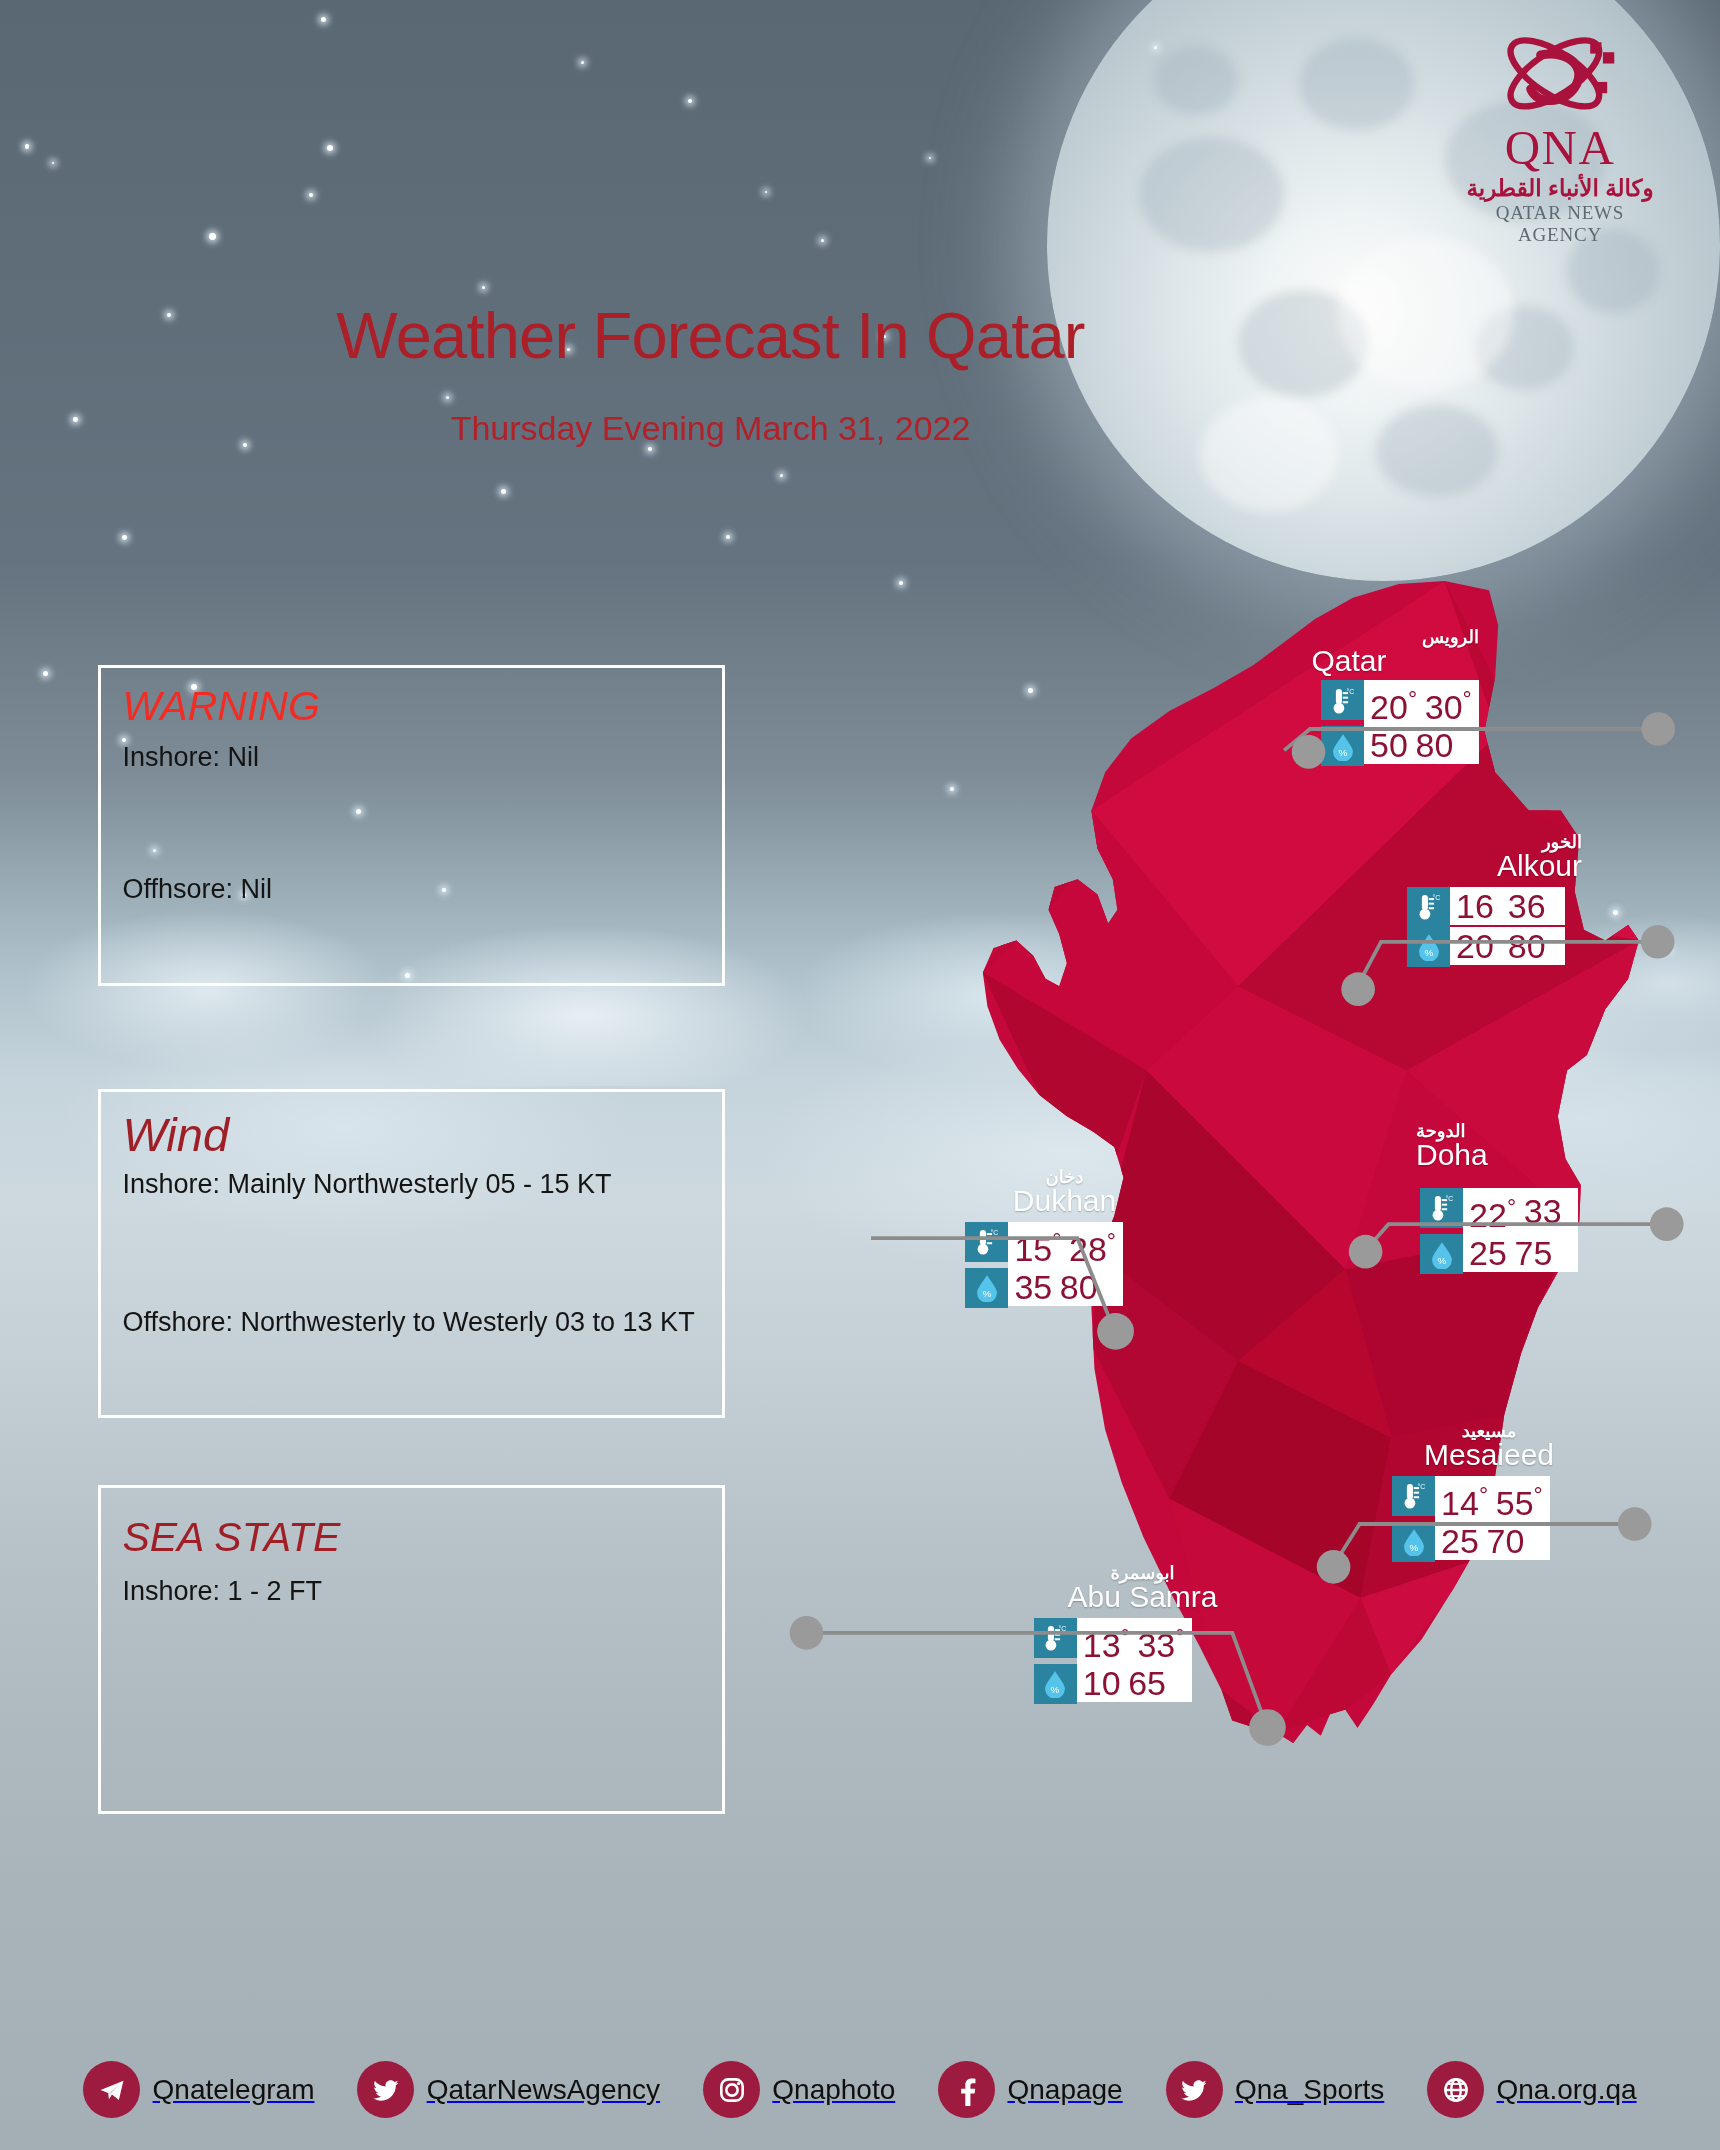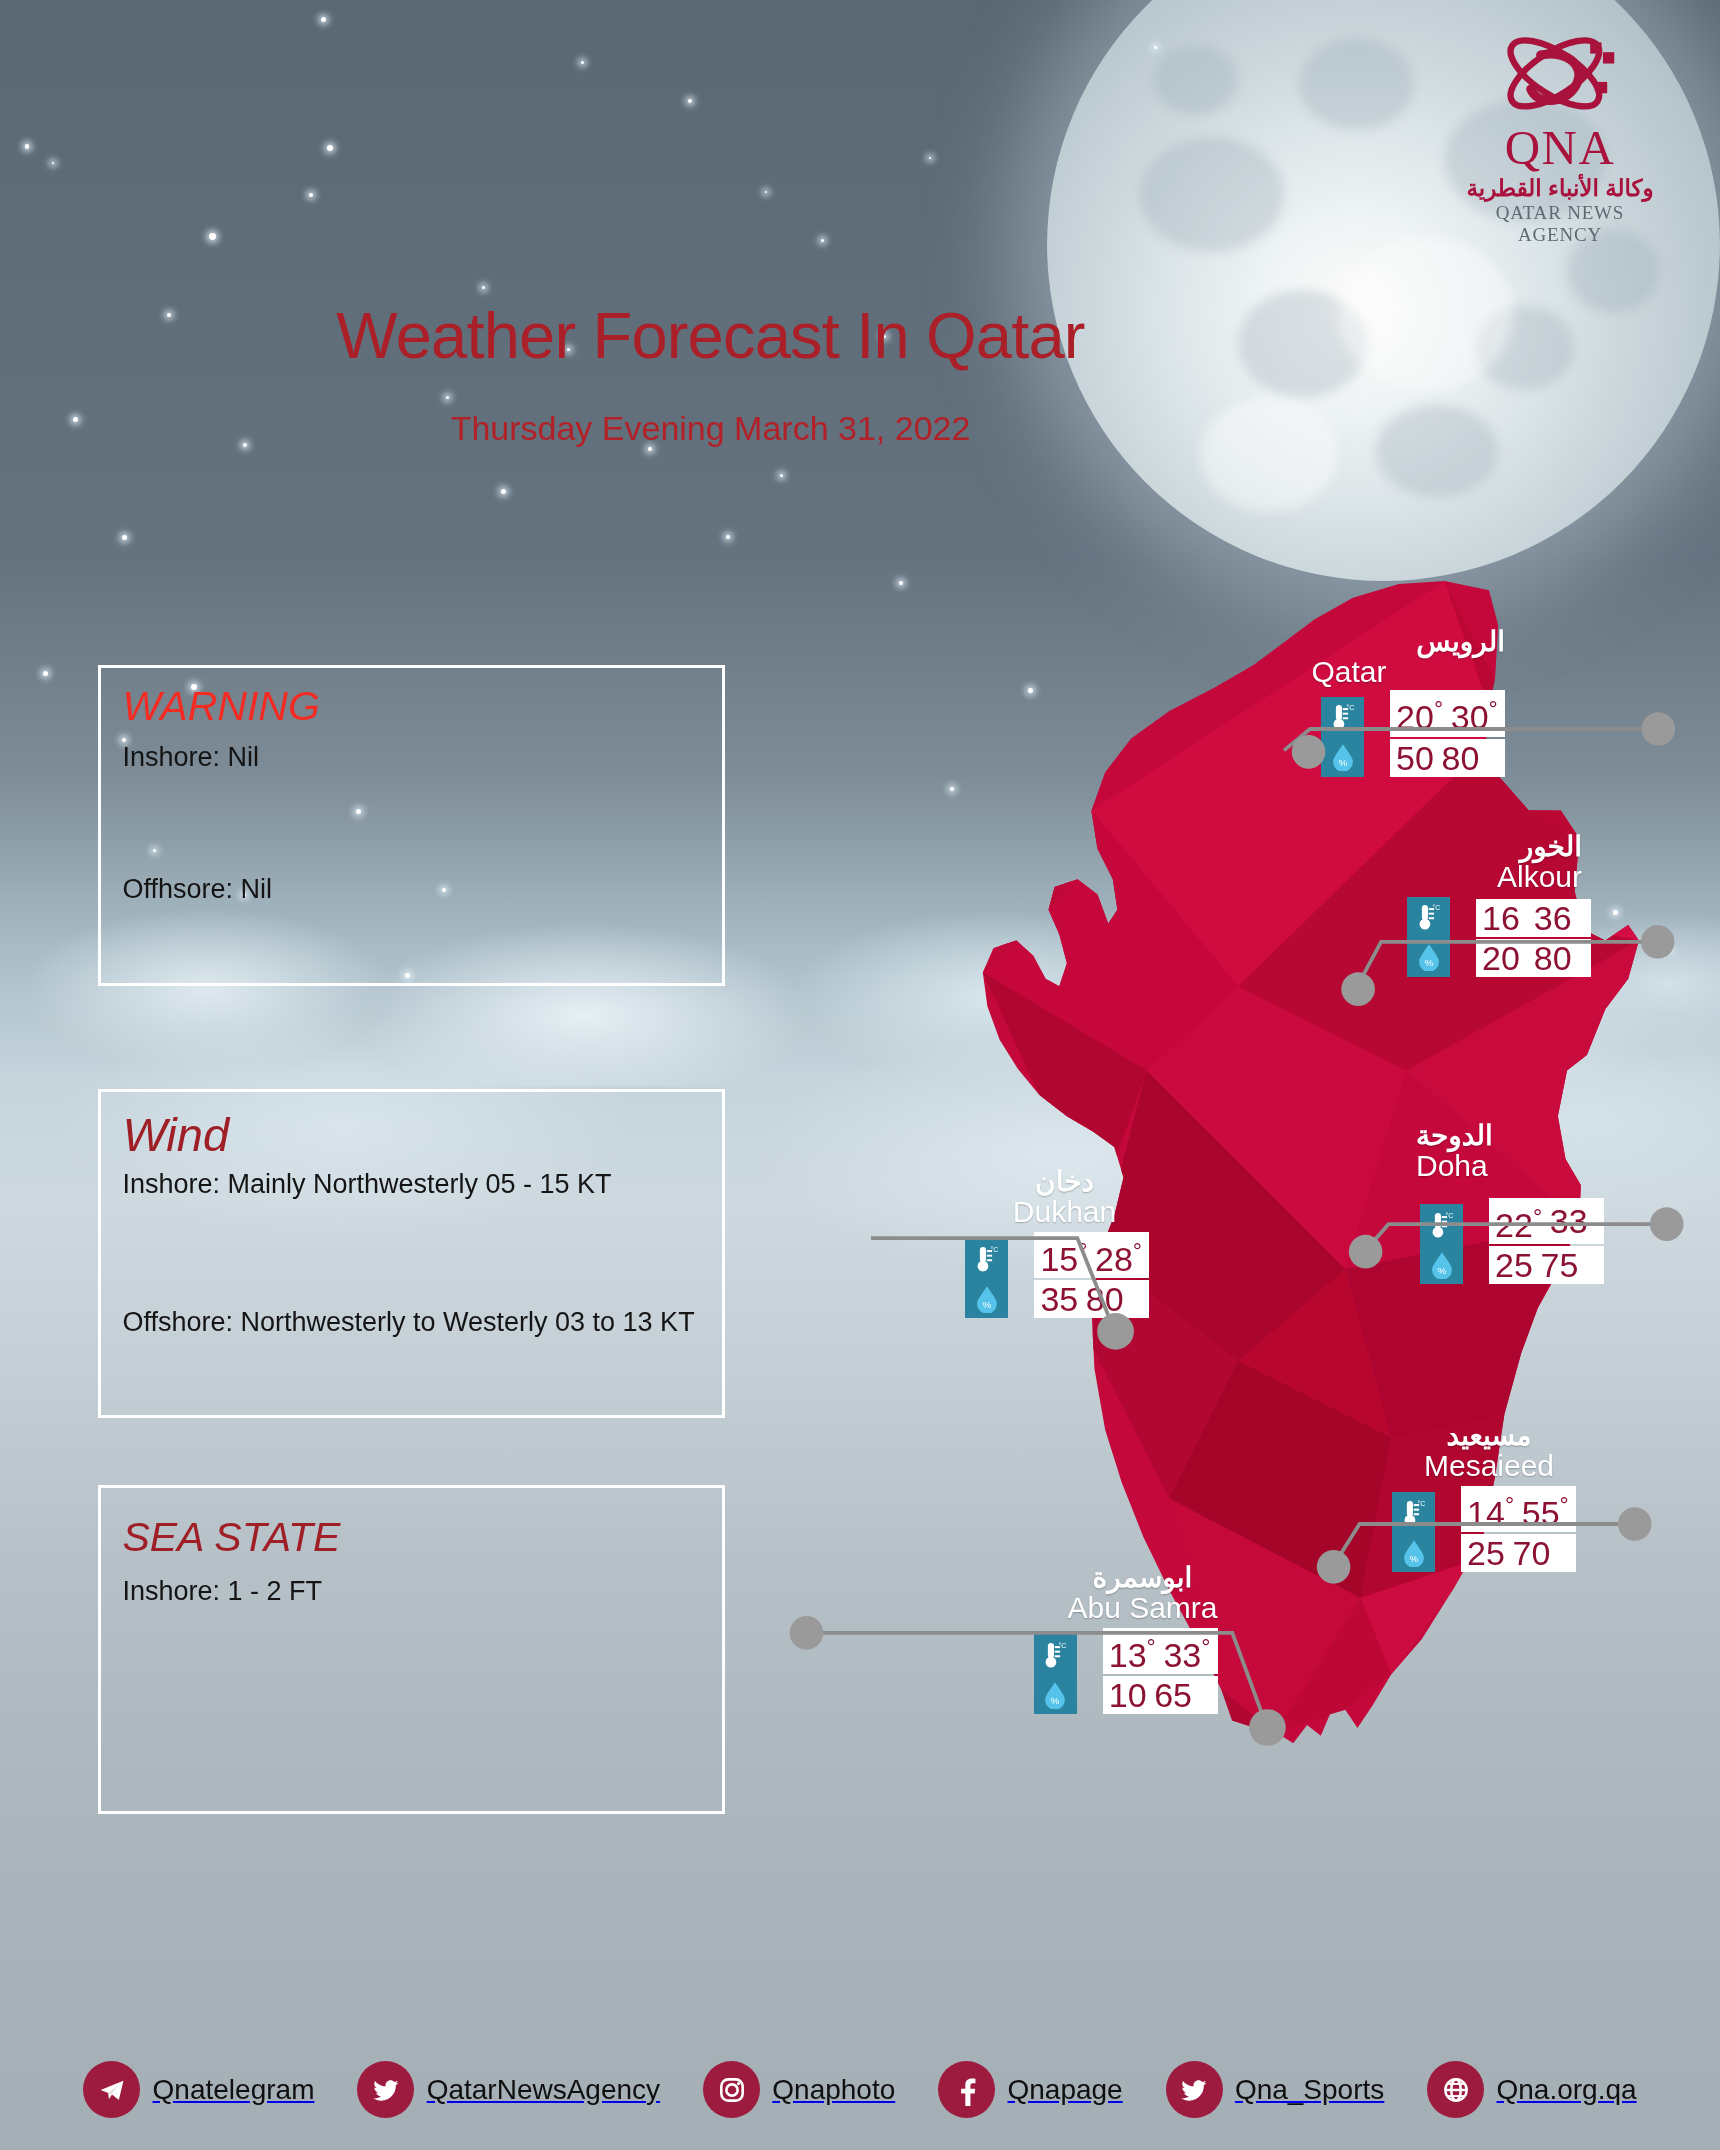--- a/index.html
+++ b/index.html
@@ -129,29 +129,29 @@
   #panel-sea .r2 { margin-top:104px; }
 
   
   #map { position:absolute; left:917px; top:581px; width:803px; height:1300px; }
   #map svg { width:100%; height:100%; display:block; }
 
   
   .city { position:absolute; }
   .city .names { white-space:nowrap; line-height:1.02; }
   .city .name-ar {
-    color:#ffffff; font-size:28px; font-weight:bold; direction:rtl;
+    color:#ffffff; font-size:18px; font-weight:bold; direction:rtl;
     text-shadow:0 0.8px 1.5px rgba(0,0,0,.25);
   }
   .city .name-en {
     color:#ffffff; font-size:30px; font-weight:400;
     text-shadow:0 0.8px 1.5px rgba(0,0,0,.25);
   }
   .city .readout { display:flex; flex-direction:column; width:max-content; }
-  .readline { display:flex; align-items:flex-end;gap:26px; }
+  .readline { display:flex; align-items:flex-start; }
   .ico {
     width:43px; height:40px; background:#2a84a0;
     display:flex; align-items:center; justify-content:center; flex:0 0 auto;
   }
   .ico.hum { background:#2a84a0; }
   .ico svg { display:block; }
   .vals {
     background:#ffffff; display:flex; align-items:center;
     padding:0 6.1px; gap:7.6px; min-width:115px;
   }

